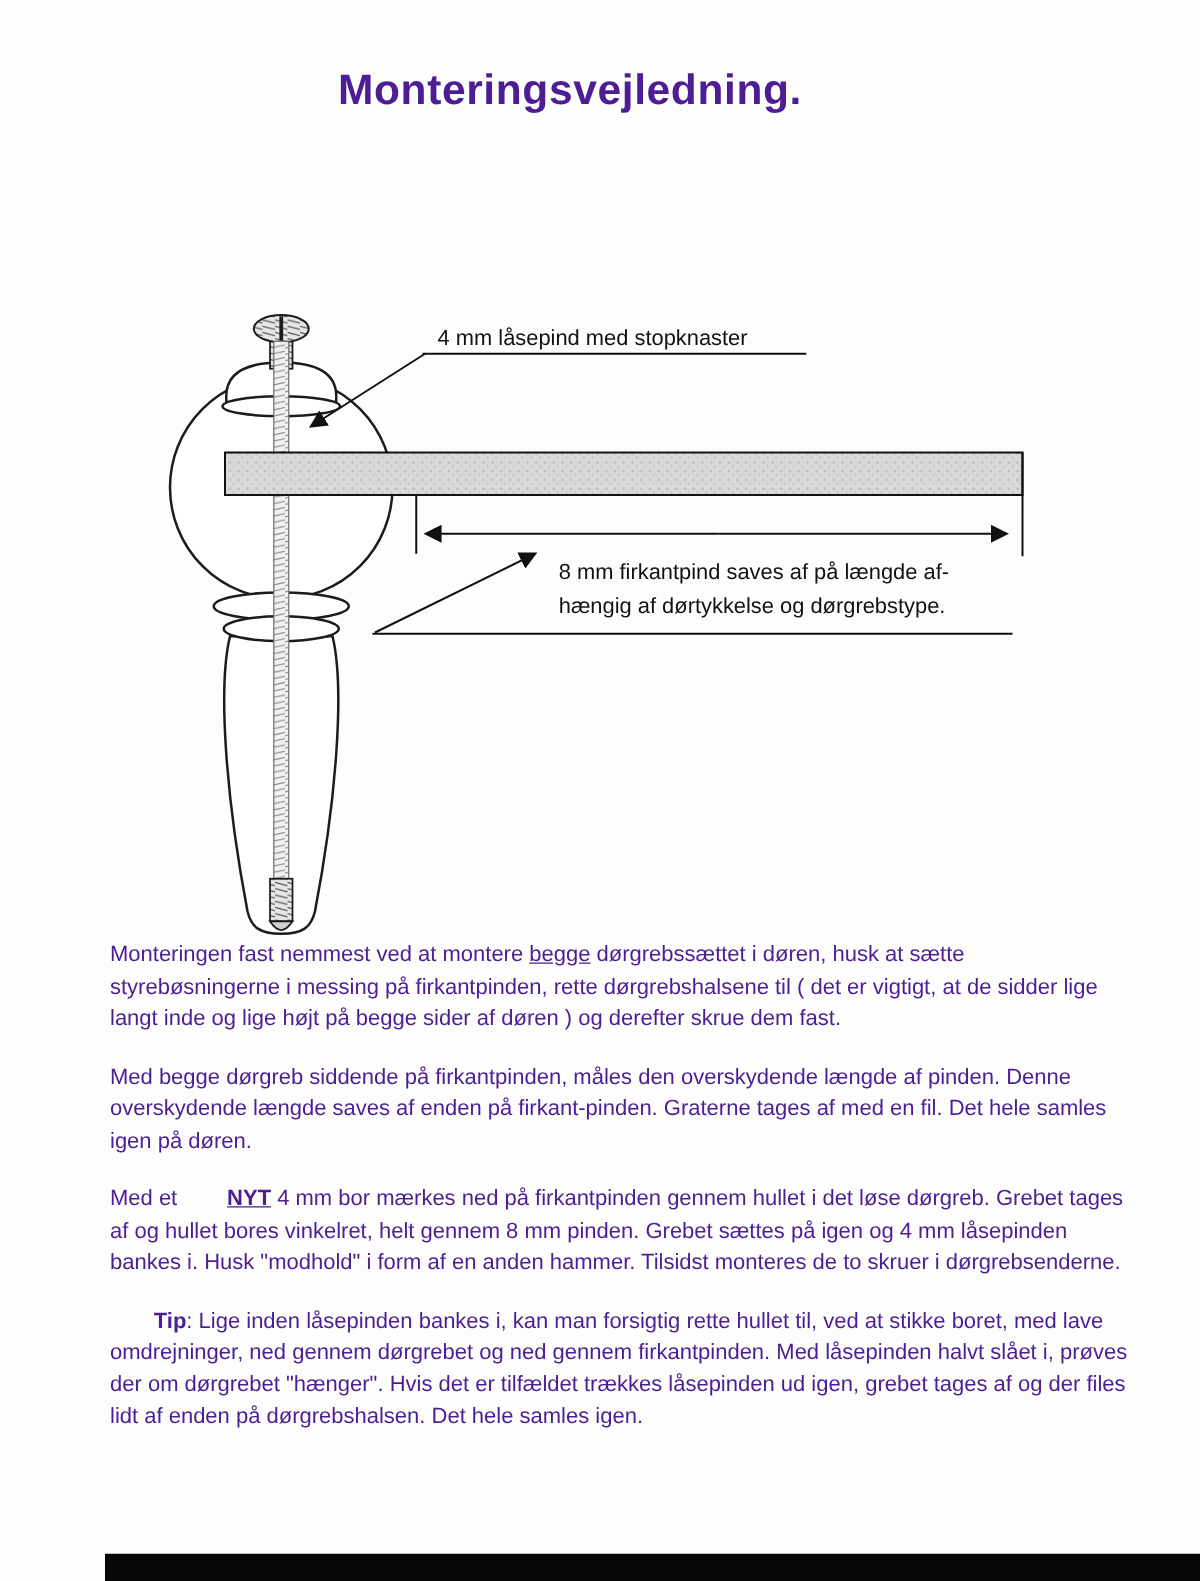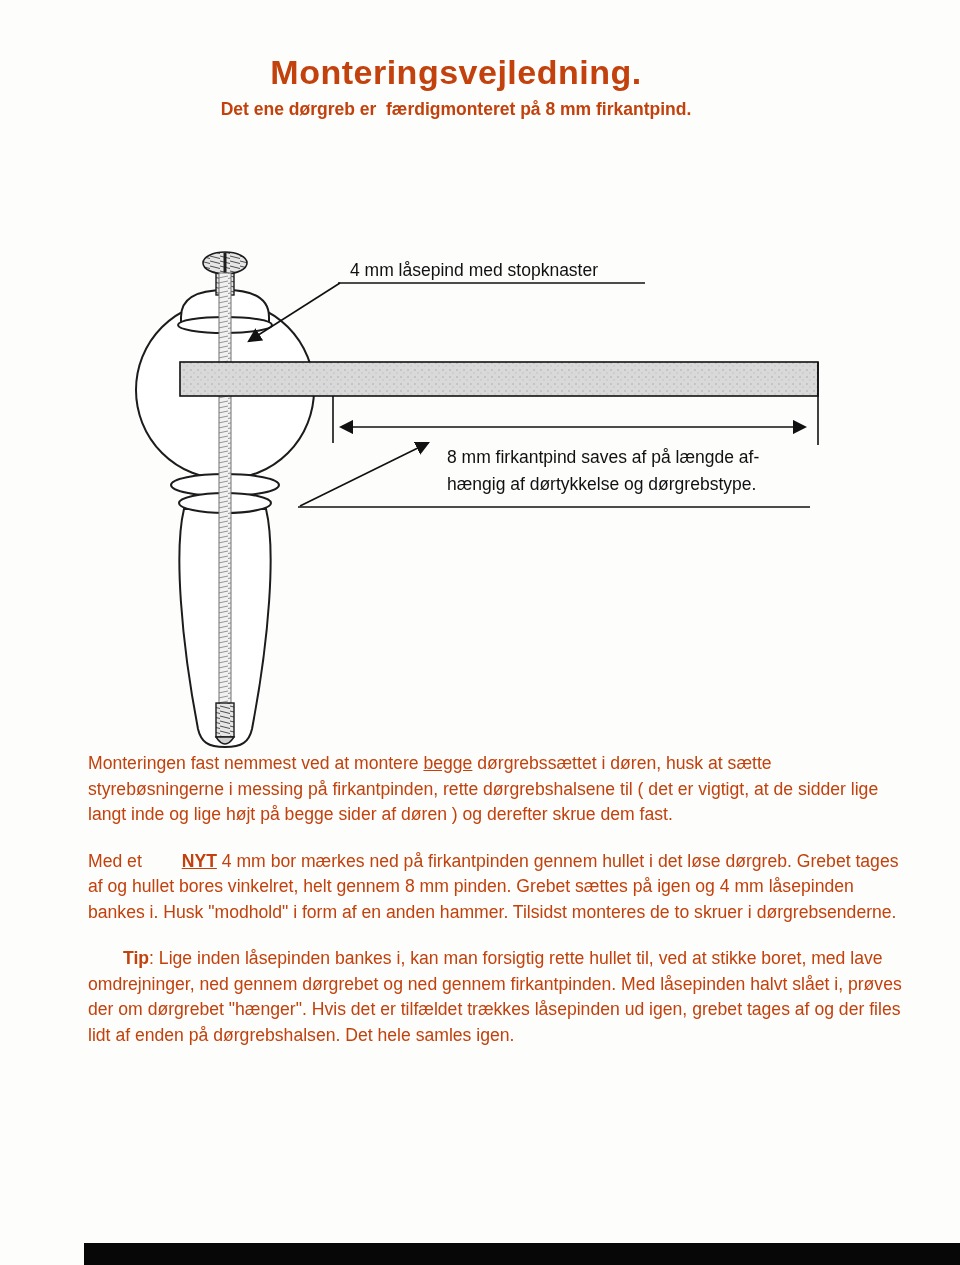--- a/index.html
+++ b/index.html
@@ -4,21 +4,21 @@
 <style>
   html,body{margin:0;padding:0;}
   body{background:#e9e9e9;}
   .page{
     position:relative;
     width:960px;height:1265px;
     margin:0 auto;
     background:#fdfdfc;
     overflow:hidden;
     font-family:"Liberation Sans", sans-serif;
-    color:#c2410c;
+    color:#4c1d95;
   }
   .title{
     position:absolute;top:30px;left:0;width:912px;
     text-align:center;
     font-size:34px;font-weight:bold;letter-spacing:0.5px;
   }
   .subtitle{
     position:absolute;top:99px;left:0;width:912px;
     text-align:center;
     font-size:17.5px;font-weight:bold;
@@ -40,21 +40,20 @@
     position:absolute;left:84px;top:1243px;width:876px;height:22px;
     background:#070707;
   }
 </style>
 </head>
 <body>
 
 <div class="page">
 
   <h1 class="title">Monteringsvejledning.</h1>
-  <div class="subtitle">Det ene dørgreb er  færdigmonteret på 8 mm firkantpind.</div>
 
   <svg class="diagram" width="960" height="530" viewBox="0 0 960 530">
     <defs>
       <marker id="ah" viewBox="0 0 10 10" refX="8.5" refY="5" markerWidth="9" markerHeight="9" orient="auto">
         <path d="M0,0 L10,5 L0,10 Z" fill="#111"></path>
       </marker>
       <pattern id="speckle" width="7" height="7" patternUnits="userSpaceOnUse">
         <rect width="7" height="7" fill="#d9d9d9"></rect>
         <circle cx="2" cy="2" r="0.8" fill="#a9a9a9"></circle>
         <circle cx="5" cy="5" r="0.8" fill="#c0c0c0"></circle>
@@ -102,20 +101,21 @@
 
     <text x="447" y="228">8 mm firkantpind saves af på længde af-</text>
     <text x="447" y="255">hængig af dørtykkelse og dørgrebstype.</text>
     <line x1="298" y1="272" x2="810" y2="272" stroke="#111" stroke-width="1.6"></line>
     <line x1="300" y1="271" x2="428" y2="208" stroke="#111" stroke-width="1.6" marker-end="url(#ah)"></line>
   </svg>
 
   <div class="body-text">
     <p><span>Monteringen fast nemmest ved at montere </span><span class="u">begge</span><span> dørgrebssættet i døren, husk at sætte styrebøsningerne i messing på firkantpinden, rette dørgrebshalsene til ( det er vigtigt, at de sidder lige langt inde og lige højt på begge sider af døren ) og derefter skrue dem fast.</span></p>
 
+    <p><span>Med begge dørgreb siddende på firkantpinden, måles den overskydende længde af pinden. Denne overskydende længde saves af enden på firkant-pinden. Graterne tages af med en fil. Det hele samles igen på døren.</span></p>
 
     <p><span>Med et </span><span class="u b">NYT</span><span> 4 mm bor mærkes ned på firkantpinden gennem hullet i det løse dørgreb. Grebet tages af og hullet bores vinkelret, helt gennem 8 mm pinden. Grebet sættes på igen og 4 mm låsepinden bankes i. Husk "modhold" i form af en anden hammer. Tilsidst monteres de to skruer i dørgrebsenderne.</span></p>
 
     <p><span class="b">Tip</span><span>: Lige inden låsepinden bankes i, kan man forsigtig rette hullet til, ved at stikke boret, med lave omdrejninger, ned gennem dørgrebet og ned gennem firkantpinden. Med låsepinden halvt slået i, prøves der om dørgrebet "hænger". Hvis det er tilfældet trækkes låsepinden ud igen, grebet tages af og der files lidt af enden på dørgrebshalsen. Det hele samles igen.</span></p>
   </div>
 
   <div class="bottom-bar"></div>
 </div>
 
 </body></html>

